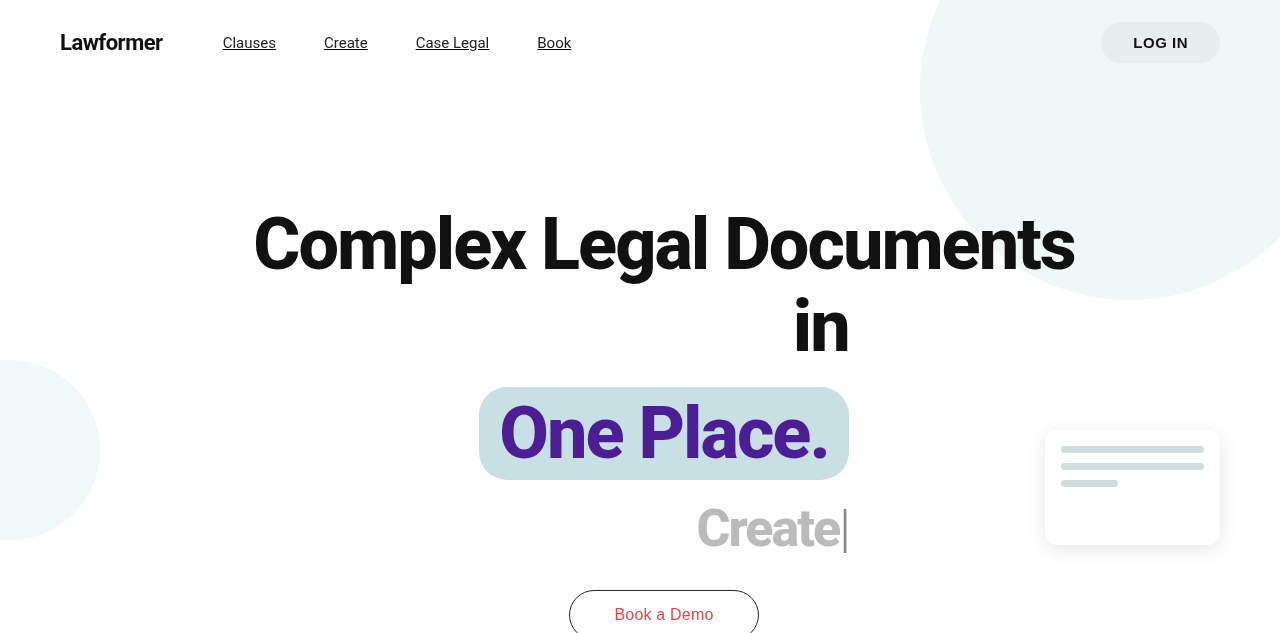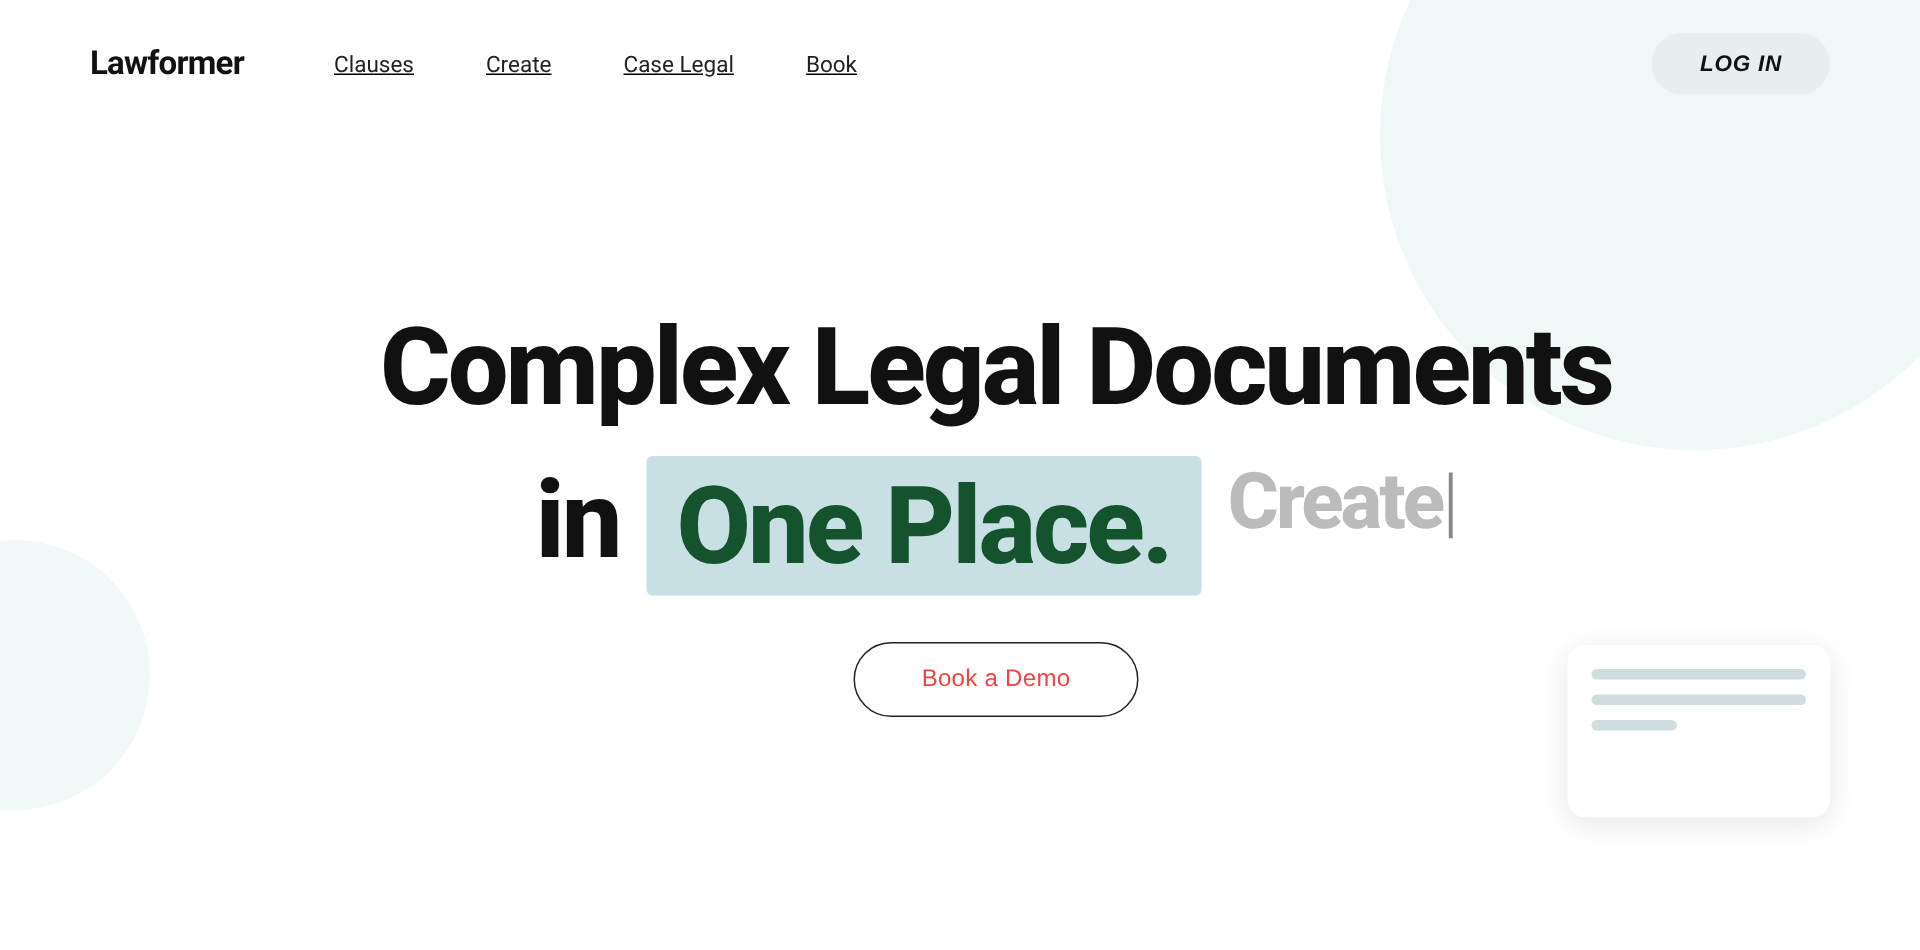--- a/index.html
+++ b/index.html
@@ -106,21 +106,20 @@
       margin-left: auto;
       background: #e8eeef;
       border: none;
       border-radius: 50px;
       padding: 12px 32px;
       font-size: 15px;
       font-weight: 600;
       color: #111;
       cursor: pointer;
       letter-spacing: 0.5px;
-      font-style: italic;
     }
 
     
     .hero {
       position: relative;
       z-index: 5;
       display: flex;
       flex-direction: column;
       align-items: center;
       padding-top: 120px;
@@ -131,39 +130,40 @@
       font-size: 72px;
       font-weight: 800;
       color: #111;
       line-height: 1.1;
       text-align: center;
       letter-spacing: -2px;
     }
 
     .hero-title-line2 {
       display: flex;
-      align-items: flex-start;
+      align-items: flex-end;
       gap: 18px;
-      margin-top: 20px;
+      margin-top: 0;
+      flex-direction: column;
     }
 
     .hero-title-line2 .in-text {
       font-size: 72px;
       font-weight: 800;
       color: #111;
       letter-spacing: -2px;
     }
 
     .highlight-pill {
       background: #c8dfe3;
-      border-radius: 4px;
+      border-radius: 28px;
       padding: 4px 20px;
       font-size: 72px;
       font-weight: 800;
-      color: #14532d;
+      color: #4c1d95;
       letter-spacing: -2px;
     }
 
     .animated-text {
       font-size: 52px;
       font-weight: 800;
       color: #bbb;
       letter-spacing: -2px;
     }
 

